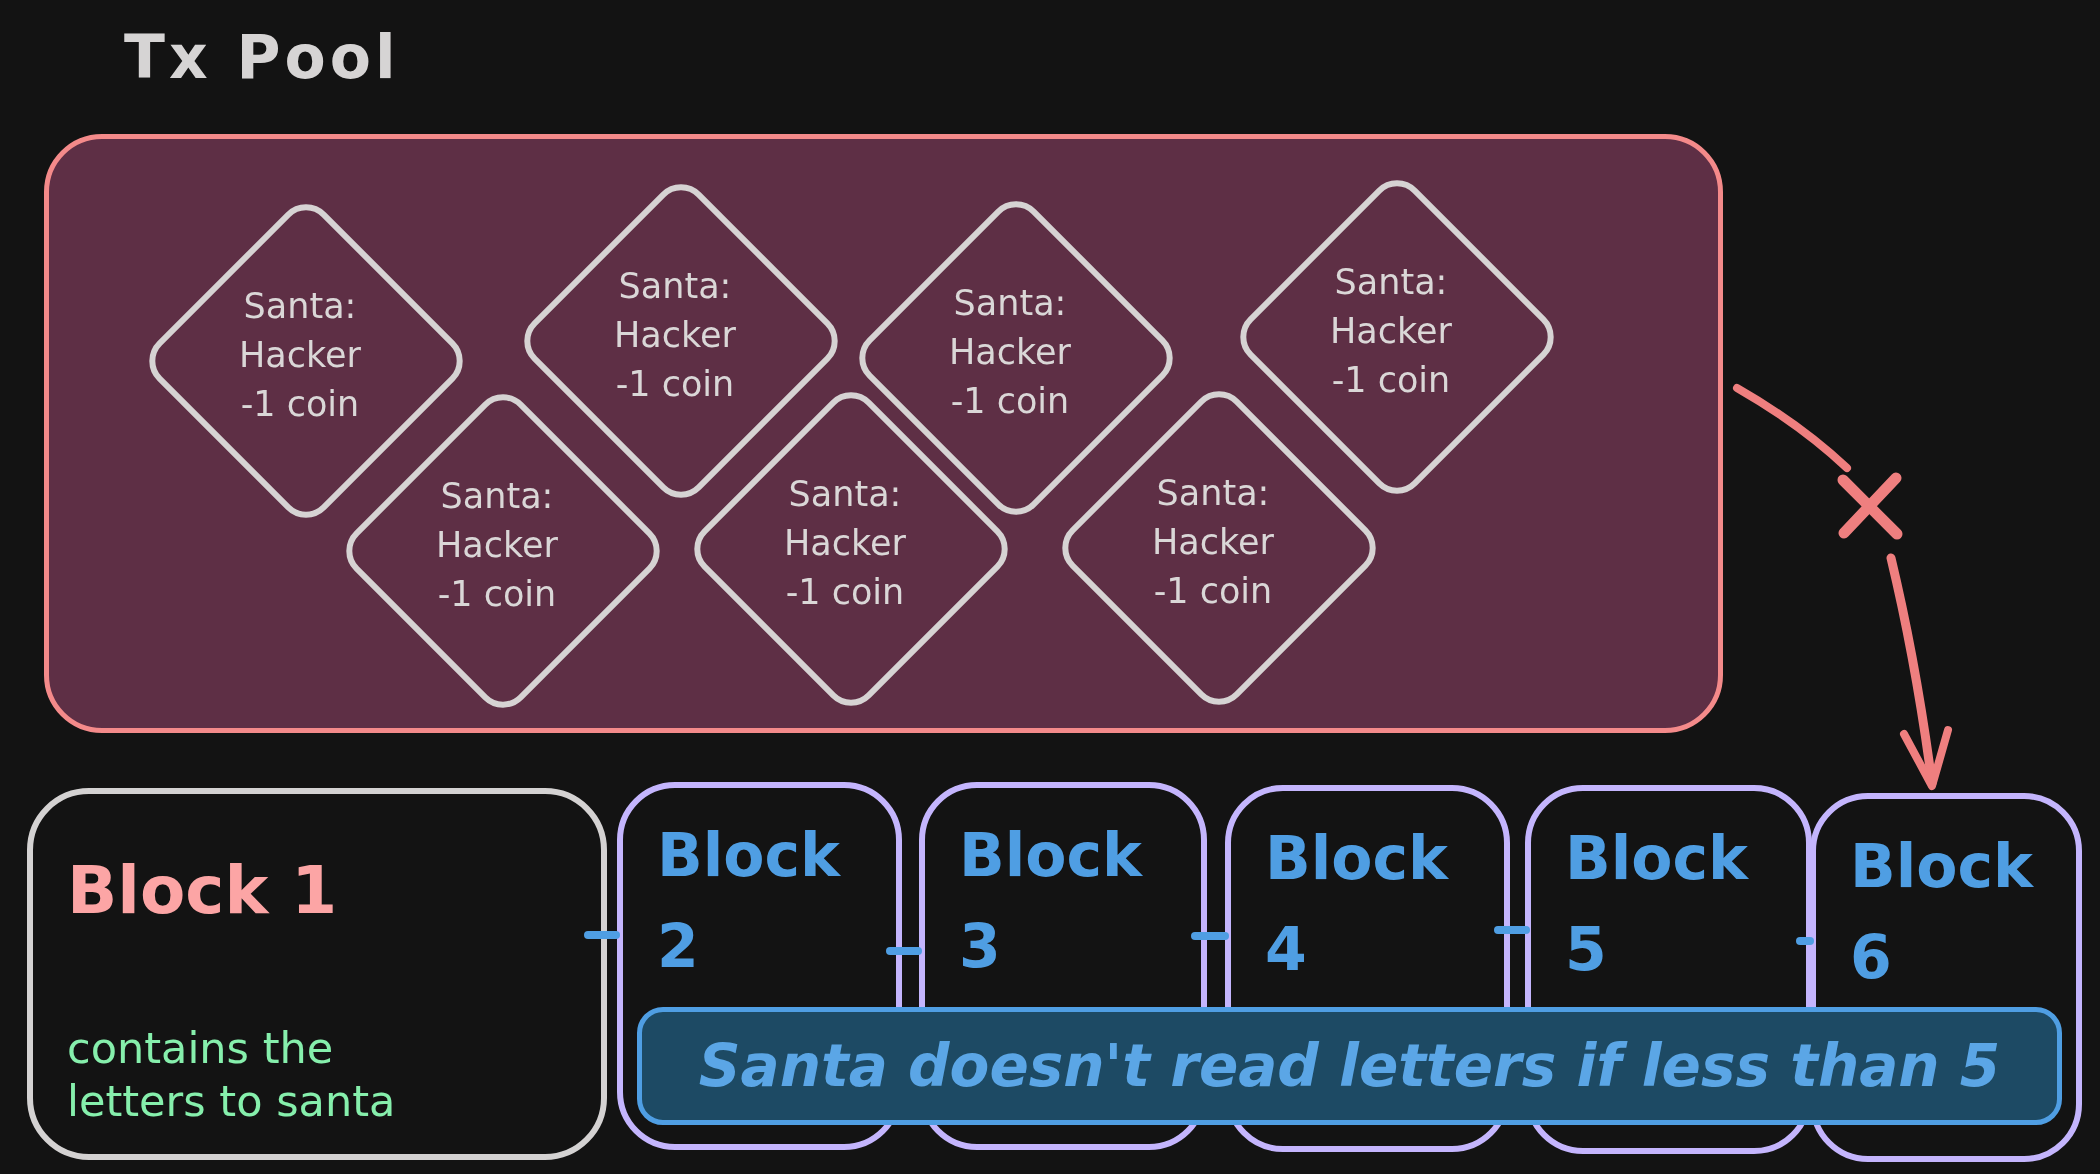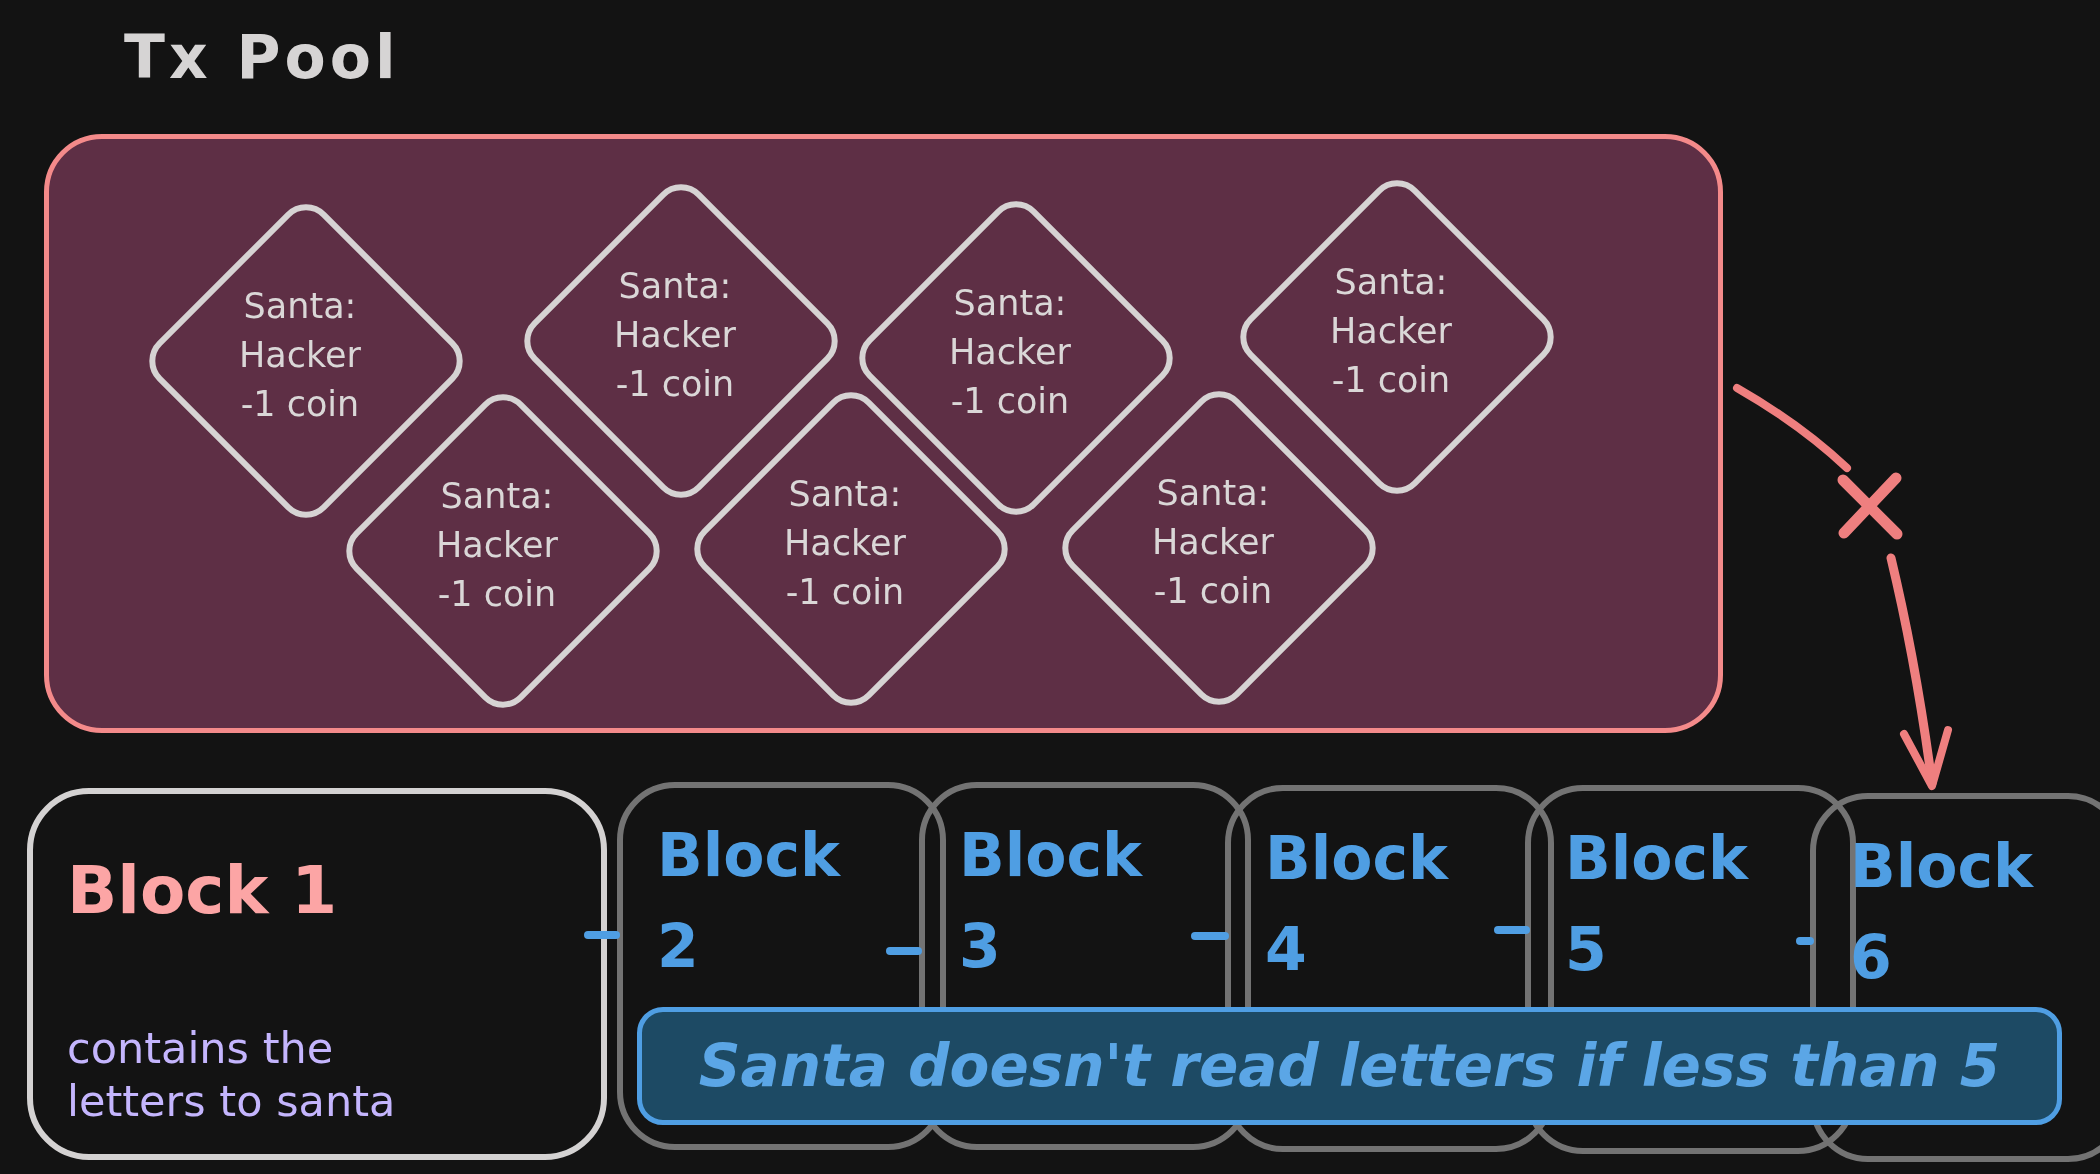--- a/index.html
+++ b/index.html
@@ -20,25 +20,25 @@
     position:absolute;left:47px;top:47px;width:226px;height:226px;
     border:6px solid #d6d3d3;border-radius:28px;transform:rotate(45deg);
     background:transparent;
   }
   .diamond-label{
     position:absolute;inset:0;display:flex;align-items:center;justify-content:center;
     text-align:center;white-space:pre-line;color:#dad7d7;font-size:35px;line-height:1.4;
   }
   .block{position:absolute;border-radius:58px;background:transparent;}
   .block--gray{border:6px solid #d4d2d2;border-radius:62px;}
-  .block--blue{border:6px solid #737373;padding-left:44px;}
+  .block--blue{border:6px solid #c4b5fd;}
   .block1-title{position:absolute;left:34px;top:58px;font-size:66px;font-weight:bold;color:#fca5a5;}
   .block1-note{
     position:absolute;left:34px;top:228px;font-size:43px;line-height:1.24;
-    color:#c4b5fd;white-space:pre-line;
+    color:#86efac;white-space:pre-line;
   }
   .block-label{
     position:absolute;left:34px;top:22px;font-size:60px;font-weight:bold;
     line-height:1.52;color:#4f9ee3;white-space:pre-line;
   }
   .connector{position:absolute;height:8px;background:#4f9ee3;border-radius:4px;z-index:2;}
   .banner{
     position:absolute;left:637px;top:1007px;width:1415px;height:108px;
     background:#1d4a64;border:5px solid #4f9ee3;border-radius:26px;z-index:5;
     display:flex;align-items:center;justify-content:center;font-style:italic;

